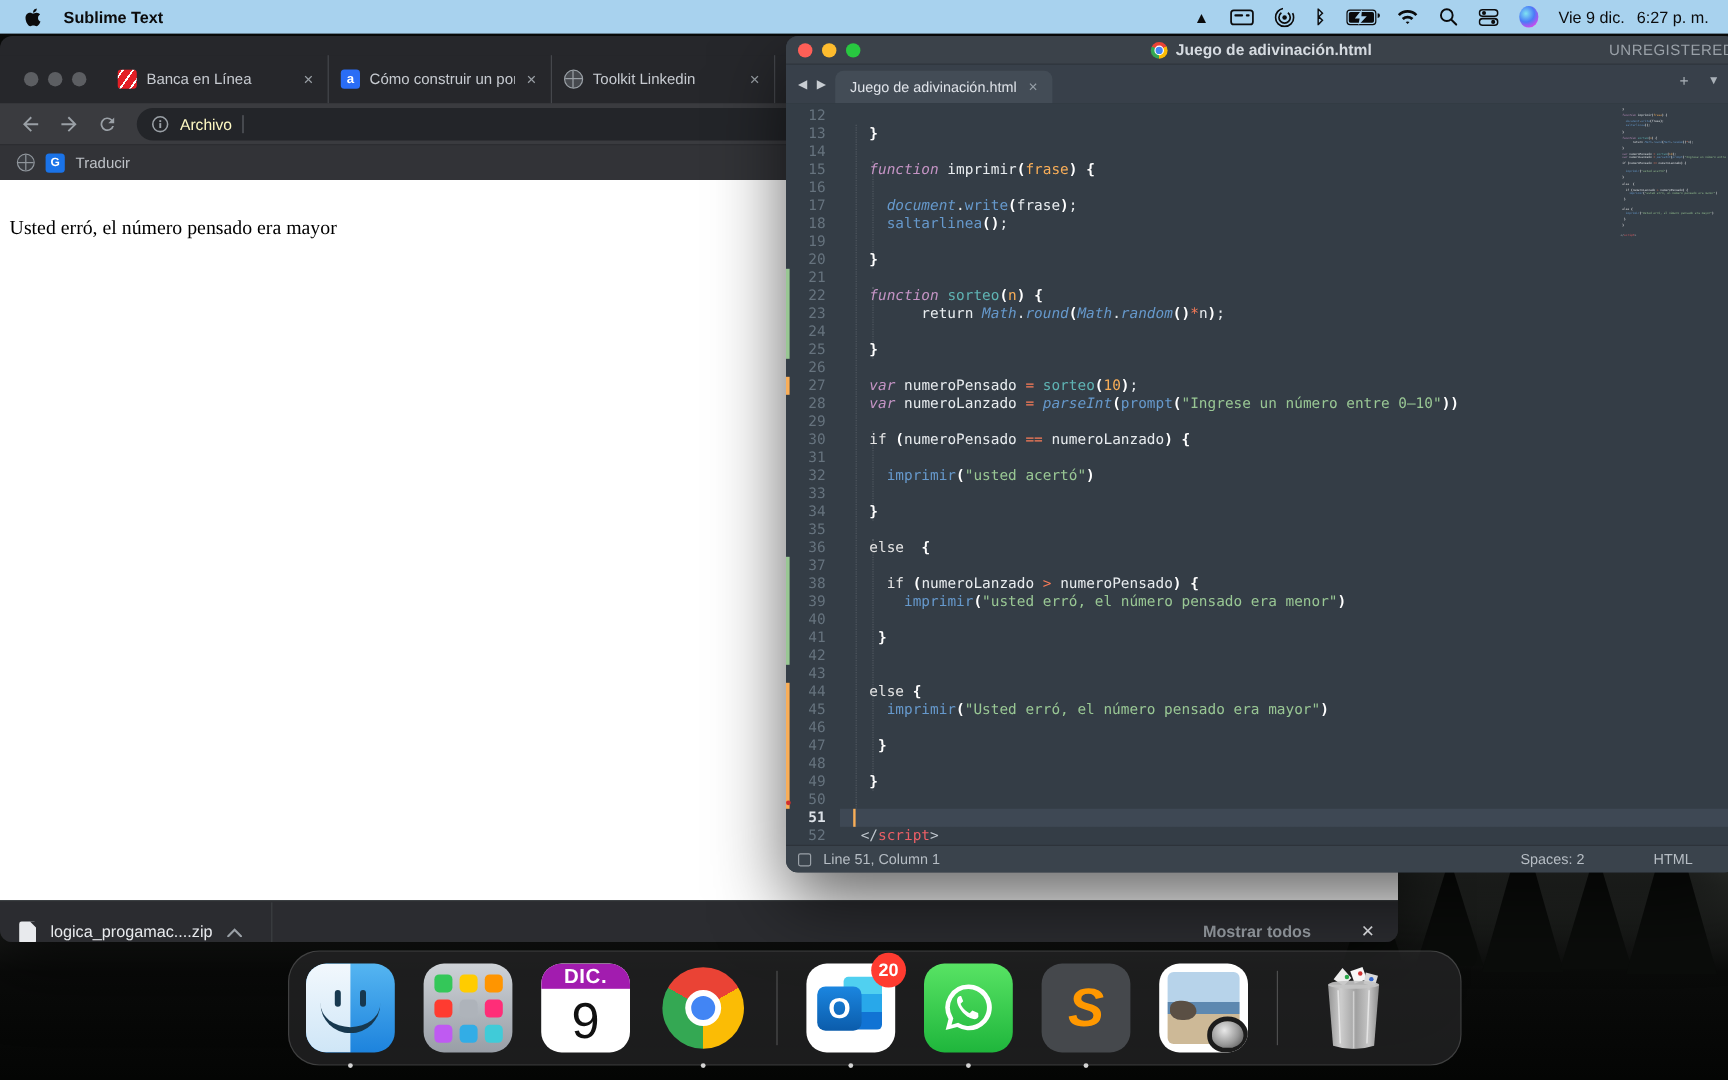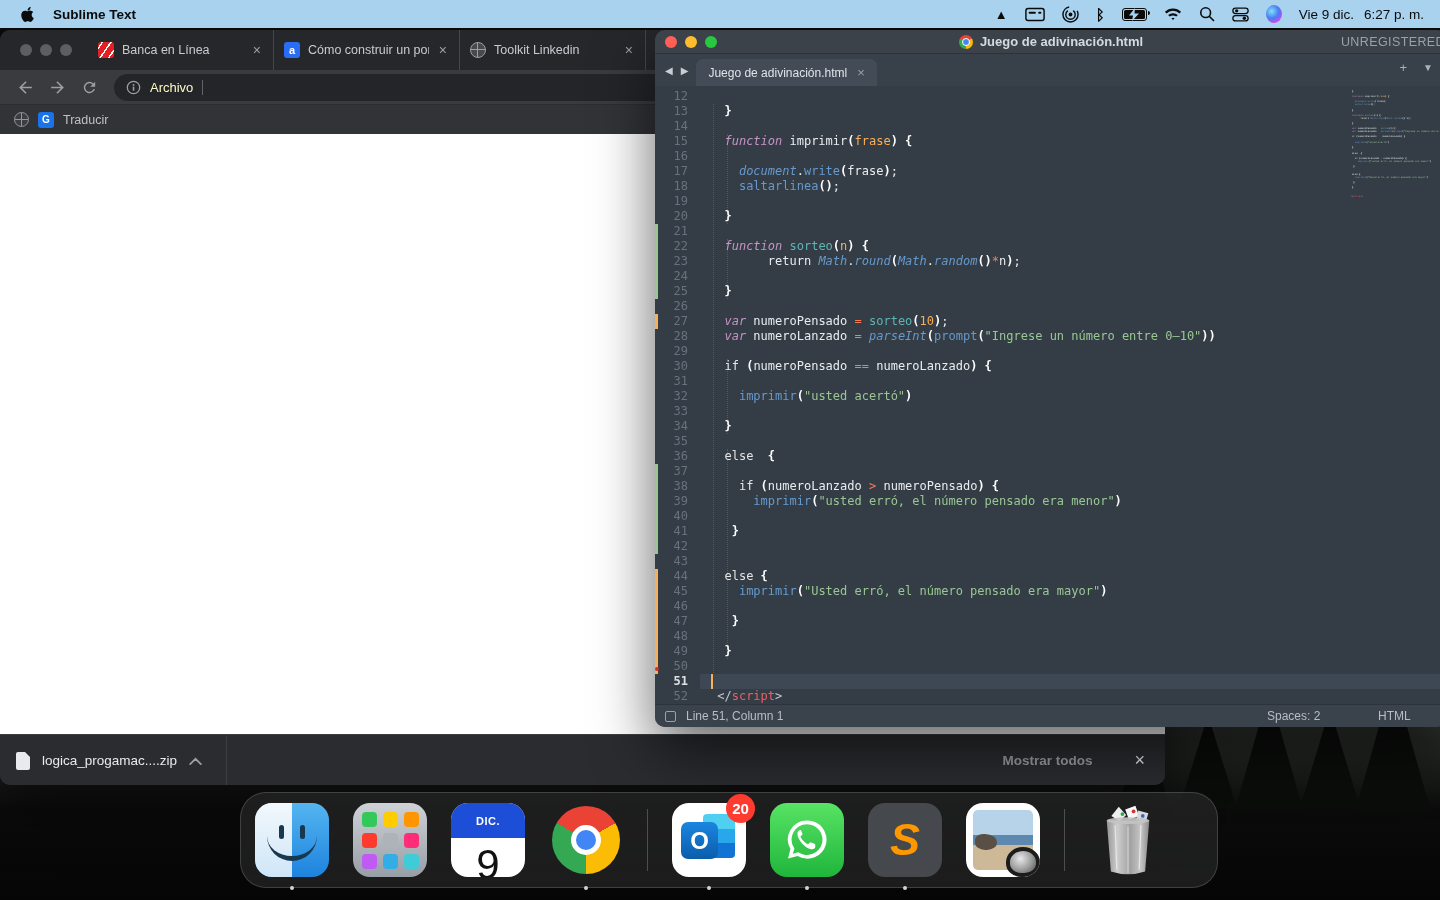--- a/index.html
+++ b/index.html
@@ -19,21 +19,21 @@
   #menu-right{margin-left:auto;display:flex;align-items:center;gap:17px;padding-right:16px;}
   #menu-right .mi{display:flex;align-items:center;justify-content:center;height:18px;}
   .batt{position:relative;width:23px;height:11px;border:1.5px solid #0b0b0c;border-radius:3px;}
   .batt::after{content:"";position:absolute;right:-4.5px;top:2.5px;width:2.5px;height:4px;background:#0b0b0c;border-radius:0 2px 2px 0;}
   .batt .fill{position:absolute;inset:1px;background:#0b0b0c;border-radius:1.5px;}
   .siri{width:16px;height:16px;border-radius:50%;background:radial-gradient(circle at 35% 35%,#7fe3f2,#4a7bf7 45%,#c44df0 75%,#f7575e);}
   .clock{display:flex;gap:10px;font-size:13.5px;}
   
   #browser{position:absolute;top:30px;left:0;width:1165px;height:755px;border-radius:10px;overflow:hidden;
     box-shadow:0 22px 55px rgba(0,0,0,.55);z-index:10;background:#26272b;}
-  #tabstrip{height:40px;background:#26272b;display:flex;align-items:center;}
+  #tabstrip{height:40px;background:#26272b;display:flex;align-items:center;margin-top:16px;}
   .traffic{display:flex;gap:8px;margin:0 16px 0 20px;}
   .dot{width:12px;height:12px;border-radius:50%;}
   .dot.dim{background:#5c5e62;}
   .btab{width:186px;height:40px;display:flex;align-items:center;gap:8px;padding:0 10px;box-sizing:border-box;
     color:#c7cbd1;font-size:12.5px;border-right:1px solid #45474c;}
   .btab-label{flex:1;white-space:nowrap;overflow:hidden;}
   .btab-close{color:#9aa0a6;font-size:14px;padding:0 2px;}
   .fav{width:16px;height:16px;flex:0 0 16px;display:flex;align-items:center;justify-content:center;
     font-size:11px;font-weight:700;color:#fff;border-radius:3px;box-sizing:border-box;}
   .fav-bancolombia-icon{background:repeating-linear-gradient(125deg,#e31f26 0 3px,#fff 3px 4.5px,#e31f26 4.5px 7px);background-color:#e31f26;}
@@ -132,21 +132,21 @@
   .finder{background:linear-gradient(180deg,#55b5f1,#1d83dd);}
   .finder .half{position:absolute;left:0;top:0;bottom:0;width:50%;background:linear-gradient(180deg,#f2f8fd,#cfe6f7);}
   .finder .eye{position:absolute;top:22px;width:5px;height:14px;border-radius:3px;background:#17384f;}
   .finder .smile{position:absolute;left:12px;right:12px;bottom:16px;height:24px;border-bottom:5px solid #17384f;border-radius:0 0 45px 45px;}
   
   .launchpad{background:linear-gradient(180deg,#ced2d7,#989ea6);display:flex;align-items:center;justify-content:center;}
   .lp-grid{display:grid;grid-template-columns:repeat(3,15px);grid-template-rows:repeat(3,15px);gap:6px;}
   .lp-grid span{border-radius:4px;}
   
   .calendar{background:#fff;}
-  .cal-top{height:35px;background:#1d4ed8;color:#fff;font-size:11px;font-weight:700;display:flex;align-items:center;justify-content:center;letter-spacing:.5px;}
+  .cal-top{height:21px;background:#a21caf;color:#fff;font-size:17px;font-weight:700;display:flex;align-items:center;justify-content:center;letter-spacing:.5px;}
   .cal-day{height:53px;display:flex;align-items:center;justify-content:center;font-size:42px;font-weight:300;color:#111;}
   
   .chromeic{background:transparent;display:flex;align-items:center;justify-content:center;}
   .chrome-ball{position:relative;width:68px;height:68px;border-radius:50%;
     background:conic-gradient(from -60deg,#ea4335 0 120deg,#fbbc05 120deg 240deg,#34a853 240deg 360deg);}
   .chrome-ball::after{content:"";position:absolute;inset:19px;border-radius:50%;background:#4285f4;border:5px solid #fff;}
   
   .outlook{background:#fff;}
   .ol-back{position:absolute;right:11px;top:11px;width:32px;height:44px;border-radius:4px;
     background:linear-gradient(180deg,#50d0f0 0 33%,#28a8ea 33% 66%,#1173d4 66%);}
@@ -292,20 +292,21 @@
       <span class="scheme">Archivo</span>
       <span class="sep"></span>
     </div>
   </div>
   <div id="bookmarksbar">
     <span class="bm-globe"></span>
     <span class="bm-translate">G</span>
     <span>Traducir</span>
   </div>
   <div id="pagecontent">
+    <p id="page-body">Usted erró, el número pensado era mayor</p>
   </div>
   <div id="downloadsbar">
     <div class="dl-chip">
       <span class="dl-doc"></span>
       <span class="dl-name">logica_progamac....zip</span>
       <span style="display:flex;">
         <svg width="13" height="8" viewBox="0 0 14 9">
             <path d="M1 8l6-6 6 6" fill="none" stroke="#9aa0a6" stroke-width="2" stroke-linecap="round"></path>
           </svg>
       </span>

